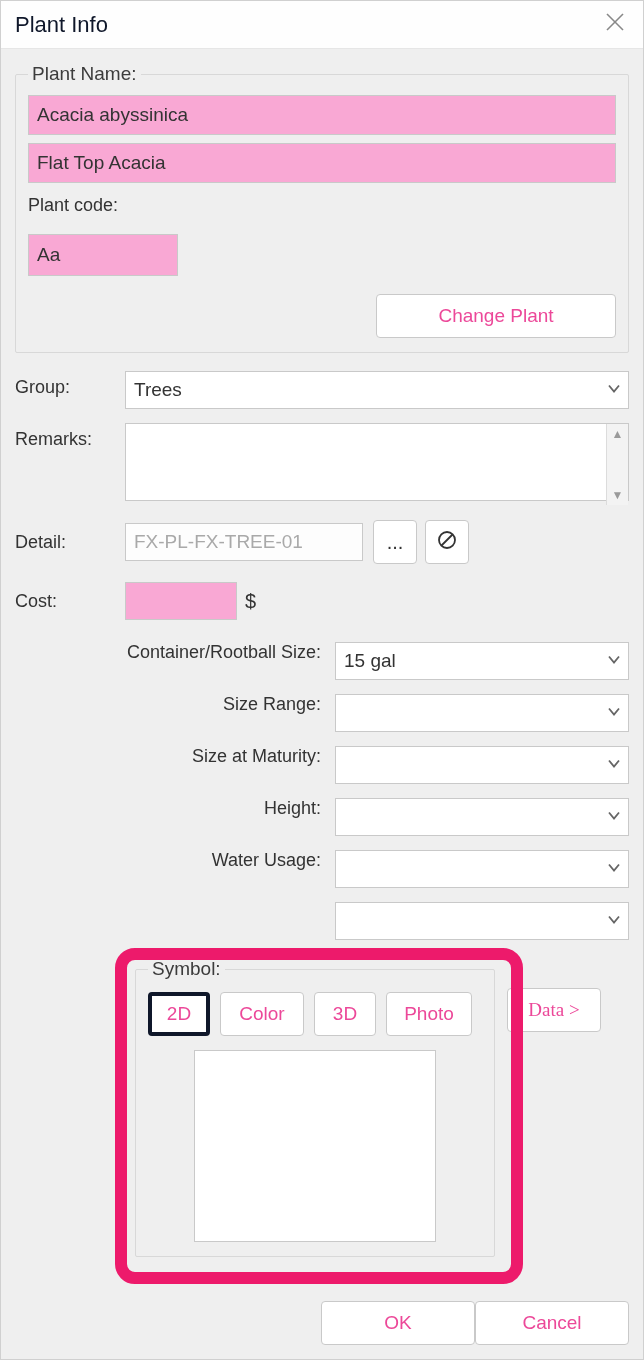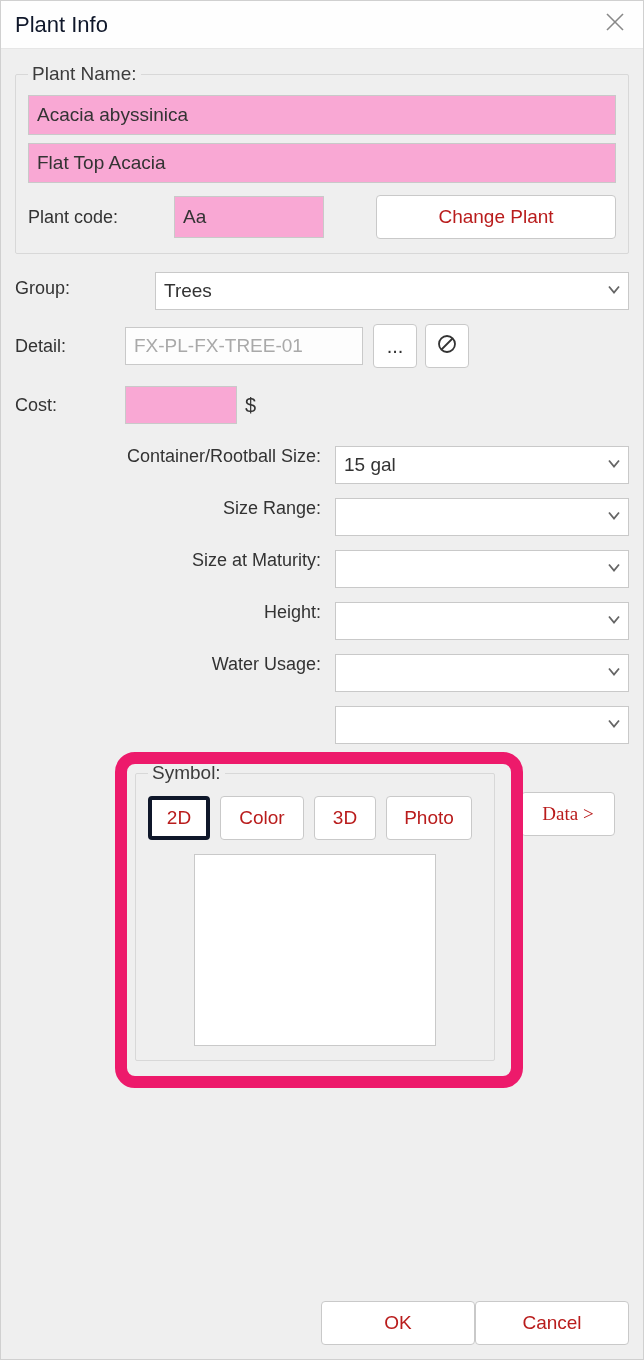--- a/index.html
+++ b/index.html
@@ -71,42 +71,42 @@
     color: #333;
     outline: none;
   }
   .text-input.disabled {
     color: #a9a9a9;
     background: #fdfdfd;
   }
 
   .plant-code-row {
     display: flex;
-    align-items: center;
-    gap: 28px;
+    gap: 18px;
     margin-top: 12px;
+    flex-direction: column;
   }
   .plant-code-row .label { width: 118px; }
   .plant-code-row .code-input { width: 150px; height: 42px; }
   .plant-code-row .change-btn {
     margin-left: auto;
     width: 240px;
     height: 44px;
   }
 
   .form-row {
     display: flex;
     align-items: flex-start;
     margin-bottom: 14px;
   }
   .form-row .label {
     width: 110px;
     padding-top: 6px;
   }
-  .form-row .control { flex: 1; margin-left: 30px; }
+  .form-row .control { flex: 1; }
 
   .select-wrap {
     position: relative;
   }
   .select-wrap .chev {
     position: absolute;
     right: 8px; top: 50%;
     transform: translateY(-50%);
     color: #666;
     pointer-events: none;
@@ -217,21 +217,21 @@
     height: 336px;
     border: 12px solid #ed1a6b;
     border-radius: 20px;
     pointer-events: none;
     z-index: 5;
   }
 
   .symbol-area {
     display: flex;
     align-items: flex-start;
-    gap: 26px;
+    gap: 12px;
     margin-left: 120px;
     margin-top: 4px;
   }
   fieldset.symbol {
     border: 1px solid #d8d8d8;
     border-radius: 2px;
     padding: 8px 12px 14px 12px;
     margin: 0;
     width: 360px;
     background: #efefef;
@@ -247,21 +247,21 @@
     margin-top: 4px;
     margin-bottom: 14px;
   }
   .btn {
     background: #fff;
     border: 1px solid #c9c9c9;
     border-radius: 4px;
     height: 44px;
     padding: 0 14px;
     font-size: 19px;
-    color: #b91c1c;
+    color: #ec4899;
     display: inline-flex;
     align-items: center;
     justify-content: center;
     cursor: default;
   }
   .btn.active {
     border: 4px solid #0f172a;
   }
   .sym-preview {
     width: 242px;
@@ -320,20 +320,30 @@
       <div class="control select-wrap">
         <input class="select-input" value="Trees" style="">
         <span class="chev">
           <svg viewBox="0 0 14 14" fill="none" stroke="#666" stroke-width="1.8">
               <polyline points="2,4 7,10 12,4"></polyline>
             </svg>
         </span>
       </div>
     </div>
 
+    <div class="form-row">
+      <div class="label">Remarks:</div>
+      <div class="control remarks-wrap">
+        <textarea class="remarks-box" style=""></textarea>
+        <div class="remarks-spin">
+          <span>▲</span>
+          <span>▼</span>
+        </div>
+      </div>
+    </div>
 
     <div class="detail-row">
       <div class="label">Detail:</div>
       <input class="text-input disabled detail-input" readonly="" value="FX-PL-FX-TREE-01" style="">
       <button class="icon-btn">...</button>
       <button class="icon-btn">
         <span>
           <svg viewBox="0 0 20 20" fill="none" stroke="#333" stroke-width="1.8">
             <circle cx="10" cy="10" r="8"></circle>
               <line x1="4.5" y1="15.5" x2="15.5" y2="4.5"></line>

